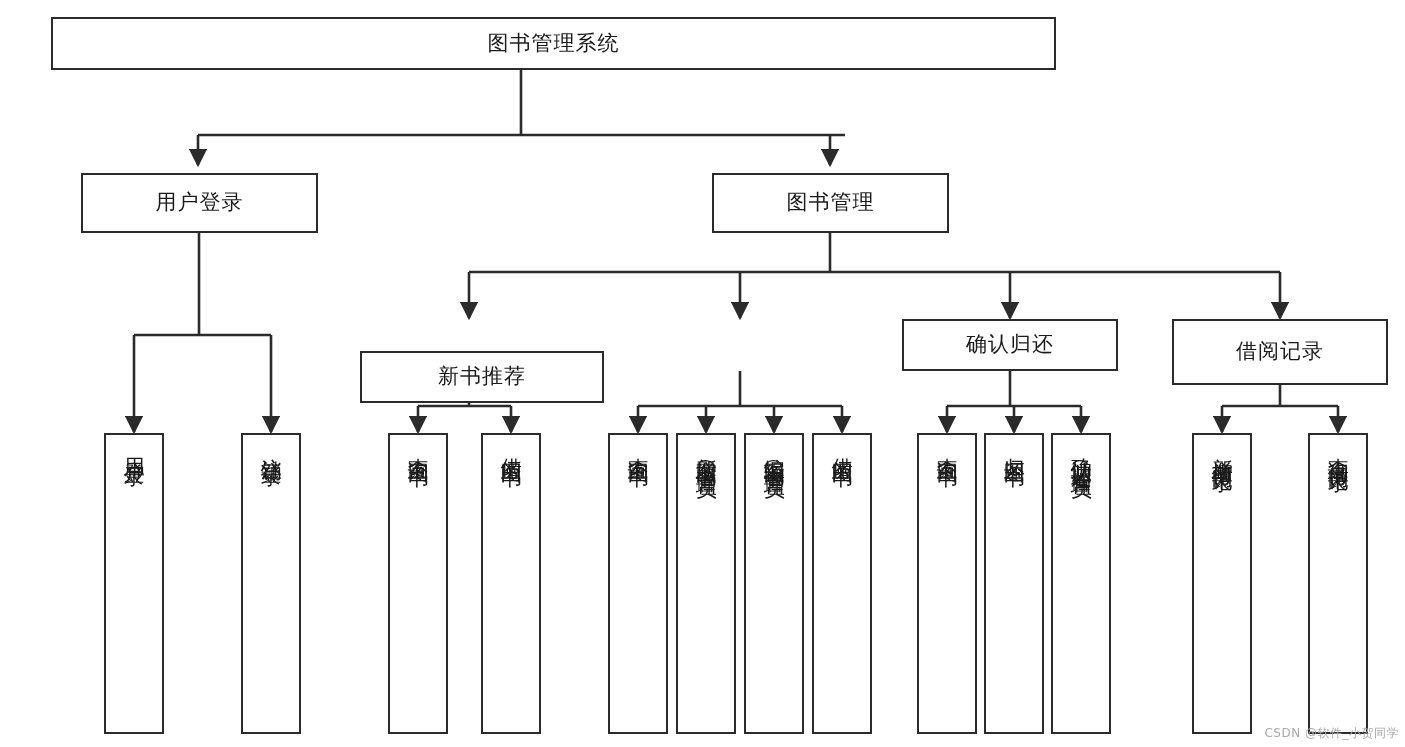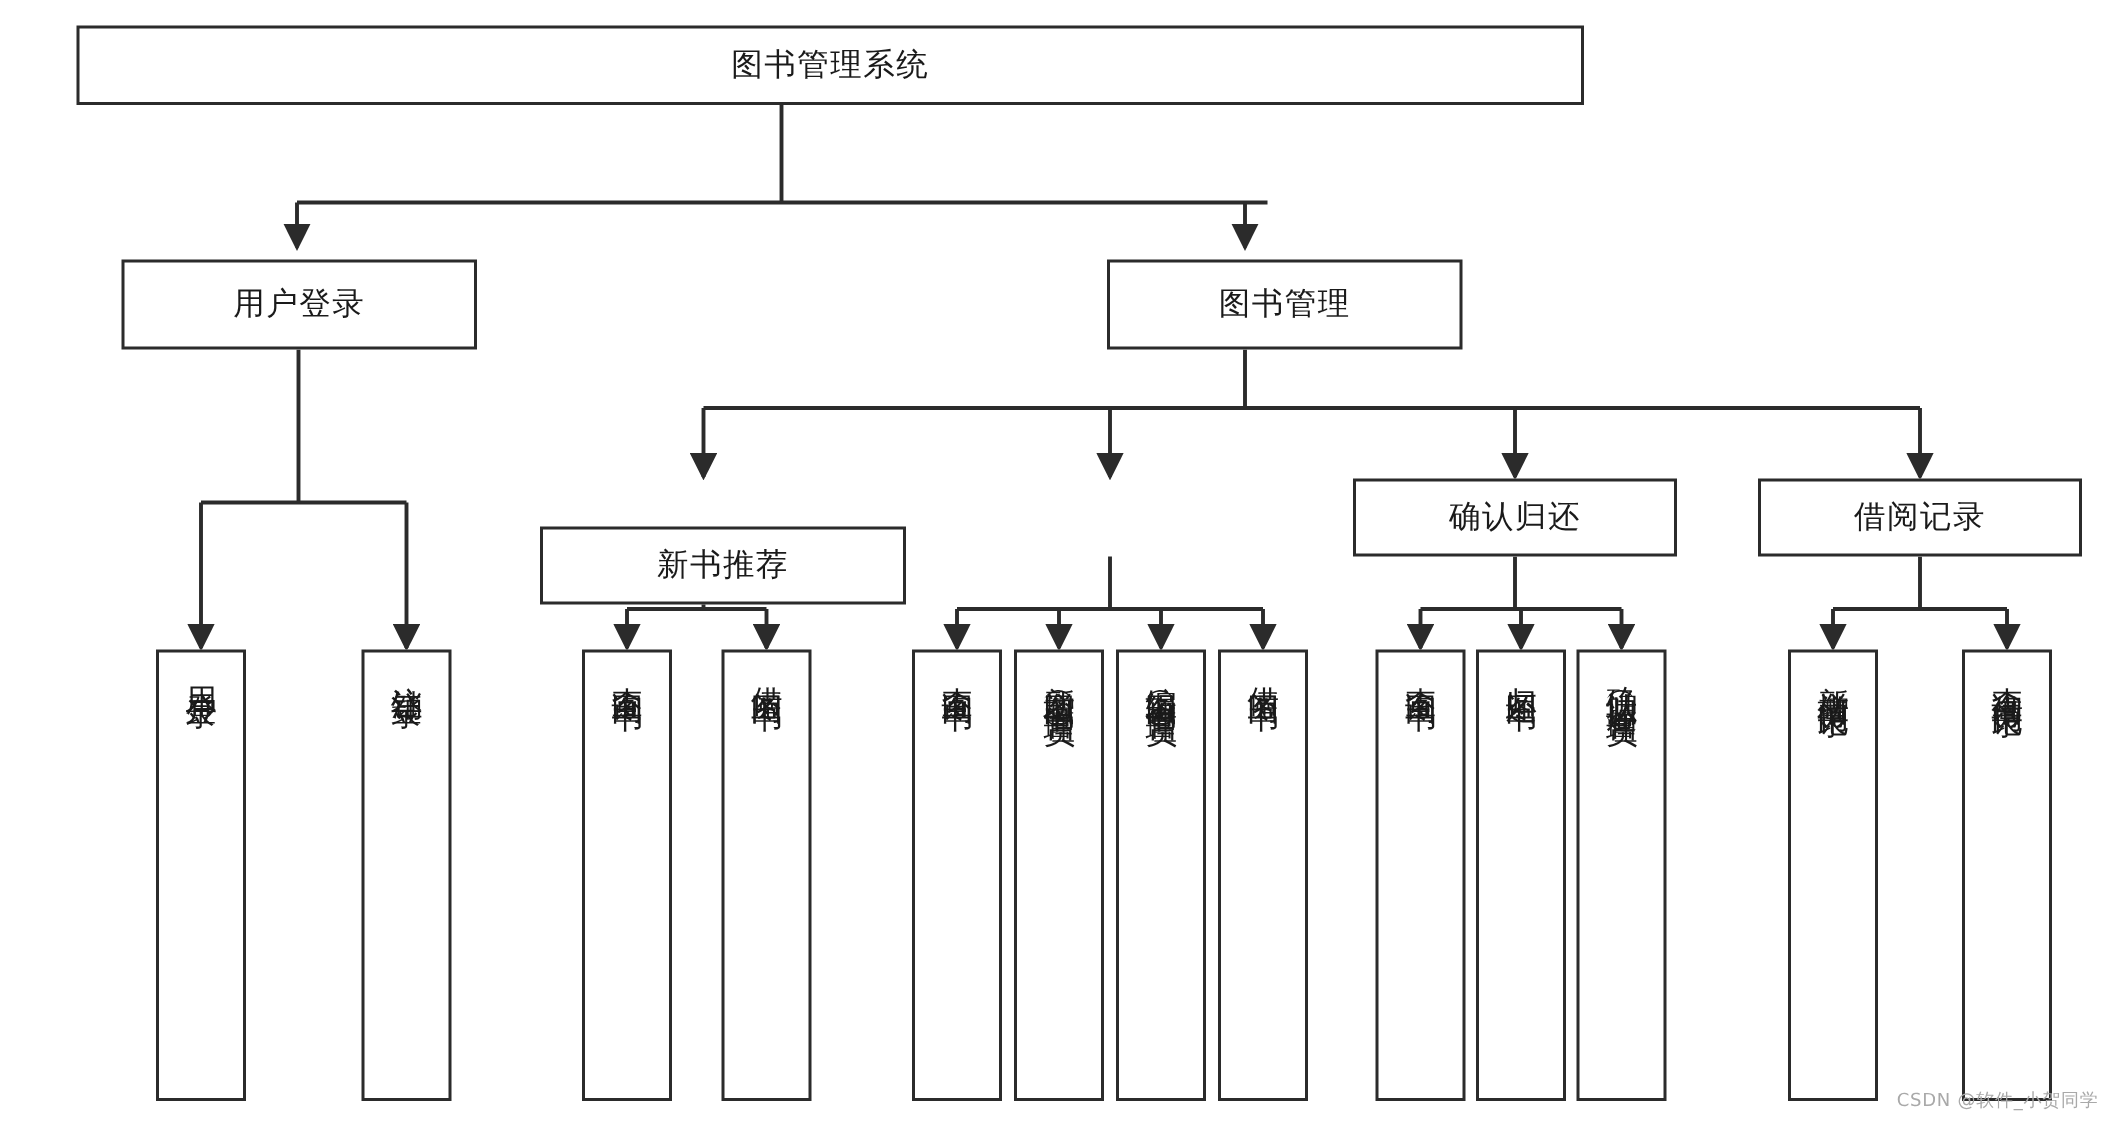--- a/index.html
+++ b/index.html
@@ -139,31 +139,31 @@
     </g>
   </svg>
 
   <div class="node h" style="left:18px; top:17px; width:1005px; height:53px;margin-left:33px;">
     <span class="node-label">图书管理系统</span>
   </div>
 
   <div class="node h" style="left:81px; top:173px; width:237px; height:60px;">
     <span class="node-label">用户登录</span>
   </div>
-  <div class="node h" style="left:712px; top:173px; width:237px; height:60px;margin-left:26px;">
+  <div class="node h" style="left:712px; top:173px; width:237px; height:60px;">
     <span class="node-label">图书管理</span>
   </div>
 
   <div class="node h" style="left:360px; top:319px; width:244px; height:52px;margin-top:32px;">
     <span class="node-label">新书推荐</span>
   </div>
   <div class="node h" style="left:902px; top:319px; width:216px; height:52px;">
     <span class="node-label">确认归还</span>
   </div>
-  <div class="node h" style="left:1172px; top:319px; width:216px; height:52px;">
+  <div class="node h" style="left:1172px; top:319px; width:216px; height:66px;">
     <span class="node-label">借阅记录</span>
   </div>
 
   <div class="node v" style="left:104px; top:433px; width:60px; height:301px;">
     <span class="node-label">用户登录</span>
   </div>
   <div class="node v" style="left:241px; top:433px; width:60px; height:301px;">
     <span class="node-label">注销登录</span>
   </div>
 

